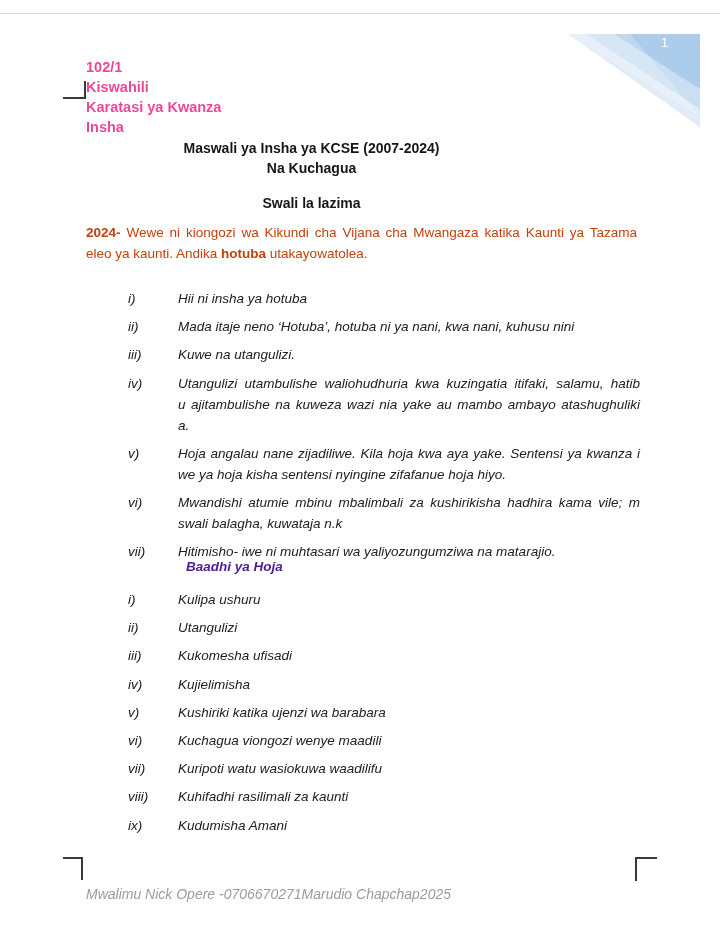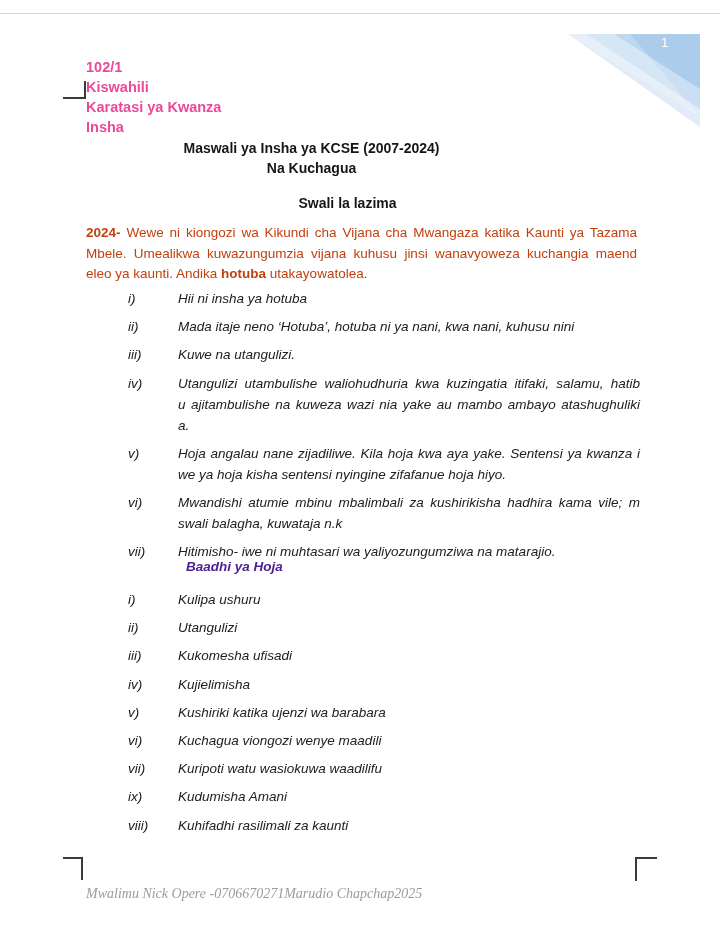--- a/index.html
+++ b/index.html
@@ -19,36 +19,36 @@
 
   
   .regmark { position:absolute; }
   .regmark-header { left:63px; top:81px; width:21px; height:16px; border-right:2px solid #3a3a3a; border-bottom:2px solid #3a3a3a; }
   .regmark-bl { left:63px; top:857px; width:18px; height:21px; border-top:2px solid #3a3a3a; border-right:2px solid #3a3a3a; }
   .regmark-br { left:635px; top:857px; width:20px; height:22px; border-top:2px solid #3a3a3a; border-left:2px solid #3a3a3a; }
 
   .title { position:absolute; left:0; width:623px; text-align:center; font-weight:bold; font-size:14px; color:#161616; }
   .title.main { top:140px; }
   .title.sub { top:160px; }
-  .title.section { top:195px;padding-left:36px; }
+  .title.section { top:195px; }
 
   .intro { position:absolute; left:86px; top:223px; width:551px; font-size:13.5px; line-height:20.5px; color:#c2410c; }
   .jline { text-align:justify; text-align-last:justify; }
   .b { font-weight:bold; }
 
   .list { position:absolute; left:128px; font-size:13.5px; line-height:21px; font-style:italic; color:#202020; }
   .glist { top:288px; width:512px; }
   .plist { top:589px; width:512px; }
   .item { position:relative; margin-bottom:7.2px; }
   .num { position:absolute; left:0; top:0; }
   .txt { margin-left:50px; }
 
   .points-heading { position:absolute; left:186px; top:559px; font-weight:bold; font-style:italic; font-size:13.5px; color:#4c1d95; }
 
-  .footer { position:absolute; left:86px; top:886px; font-style:italic; color:#9c9c9c; font-size:14px;font-family:Liberation Serif, serif; }
+  .footer { position:absolute; left:86px; top:886px; font-style:italic; color:#9c9c9c; font-size:14px; }
 </style>
 </head>
 <body>
 
 <div class="page">
 
   <div class="topline"></div>
 
   <div class="corner">
     <svg width="132" height="94" viewBox="0 0 132 94">
@@ -68,21 +68,20 @@
       <div class="hline">Karatasi ya Kwanza</div>
       <div class="hline">Insha</div>
     </div>
 
   <div class="title main">Maswali ya Insha ya KCSE (2007-2024)</div>
   <div class="title sub">Na Kuchagua</div>
   <div class="title section">Swali la lazima</div>
 
   <div class="intro" id="question-text">
       <div class="iline jline"><span class="b">2024-</span><span> Wewe ni kiongozi wa Kikundi cha Vijana cha Mwangaza katika Kaunti ya Tazama</span></div>
-      <div class="iline jline"><span>Mbele. Umealikwa kuwazungumzia vijana kuhusu jinsi wanavyoweza kuchangia maend</span></div>
       <div class="iline"><span>eleo ya kaunti. Andika </span><span class="b">hotuba</span><span> utakayowatolea.</span></div>
     </div>
 
   <div class="list glist" id="guidelines-list">
       <div class="item">
         <span class="num">i)</span>
         <div class="txt">
           <div>Hii ni insha ya hotuba</div>
         </div>
       </div>
@@ -153,26 +152,26 @@
       </div>
       <div class="item">
         <span class="num">vi)</span>
         <div class="txt">Kuchagua viongozi wenye maadili</div>
       </div>
       <div class="item">
         <span class="num">vii)</span>
         <div class="txt">Kuripoti watu wasiokuwa waadilifu</div>
       </div>
       <div class="item">
+        <span class="num">viii)</span>
+        <div class="txt">Kuhifadhi rasilimali za kaunti</div>
+      </div>
+      <div class="item">
         <span class="num">ix)</span>
         <div class="txt">Kudumisha Amani</div>
-      </div>
-      <div class="item">
-        <span class="num">viii)</span>
-        <div class="txt">Kuhifadhi rasilimali za kaunti</div>
       </div>
     </div>
 
   <div class="regmark regmark-bl"></div>
   <div class="regmark regmark-br"></div>
 
   <div class="footer">Mwalimu Nick Opere -0706670271Marudio Chapchap2025</div>
 
 </div>
 

